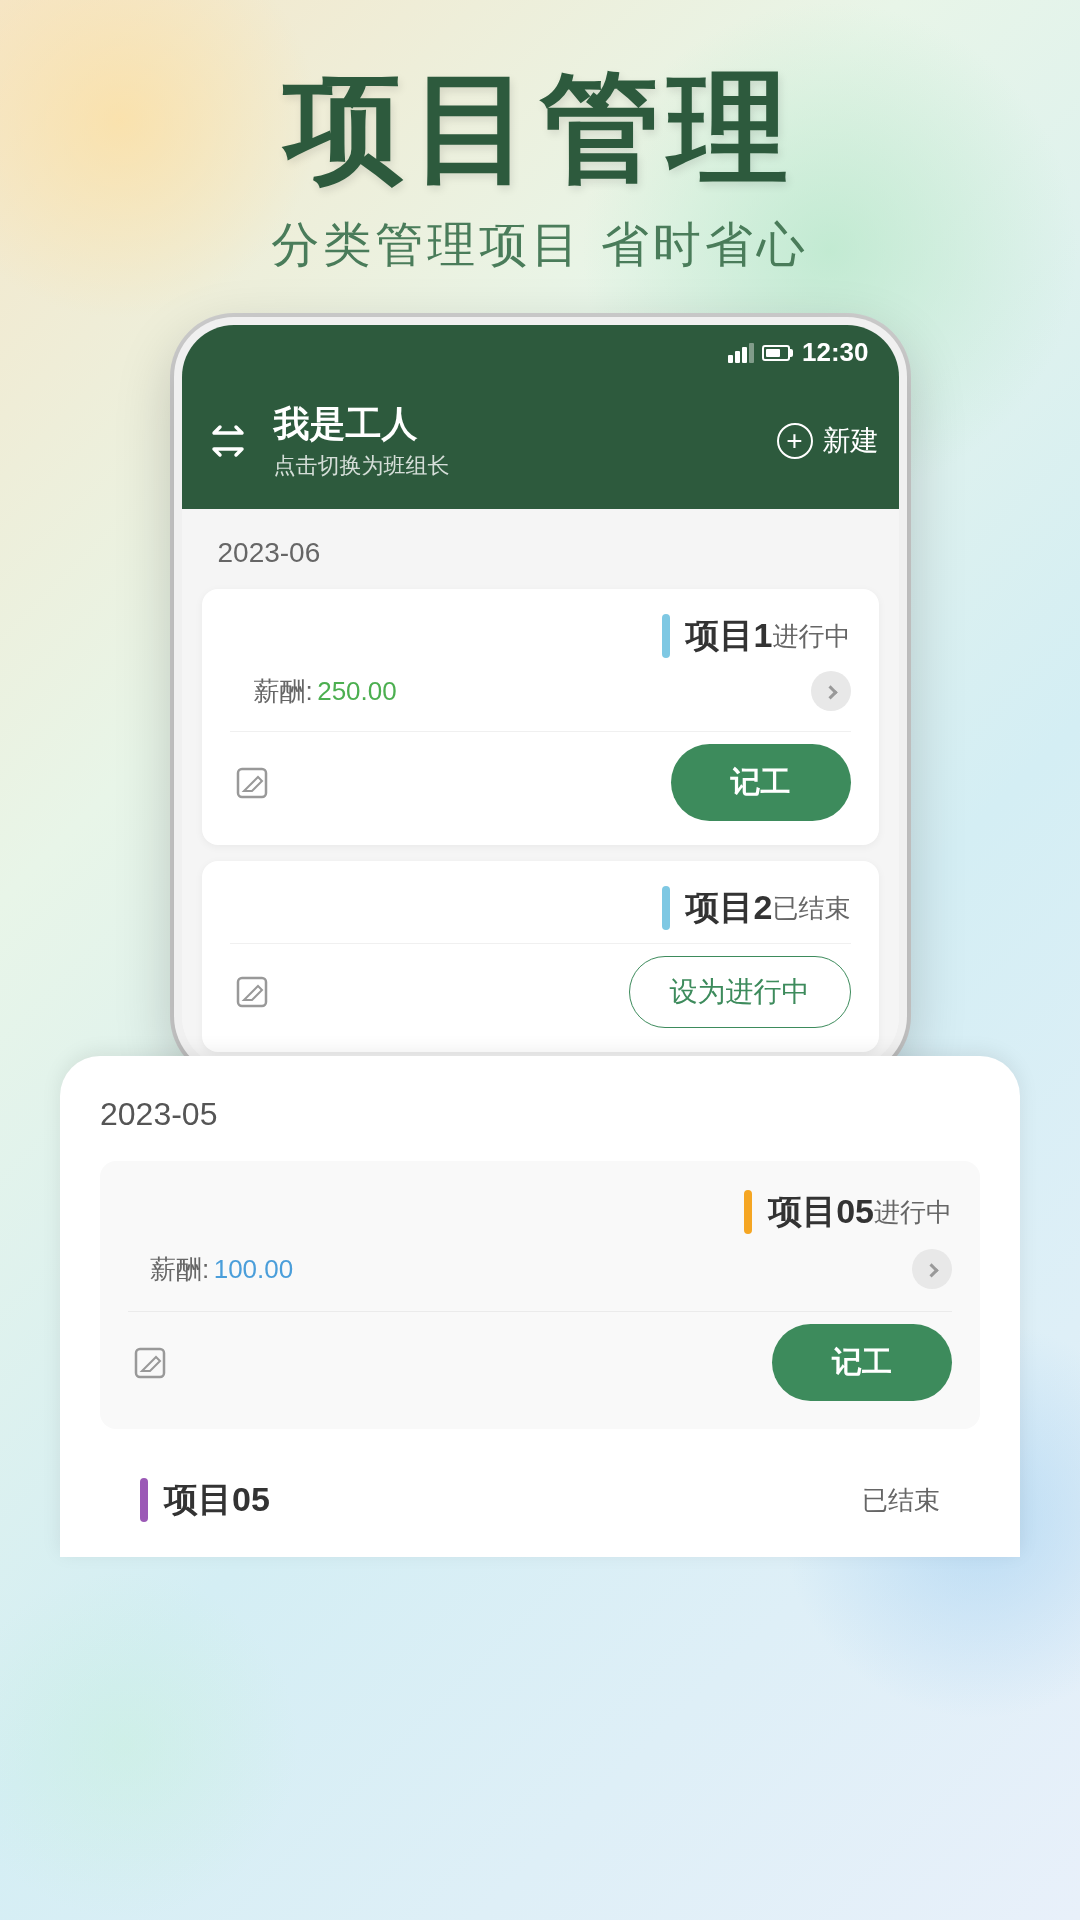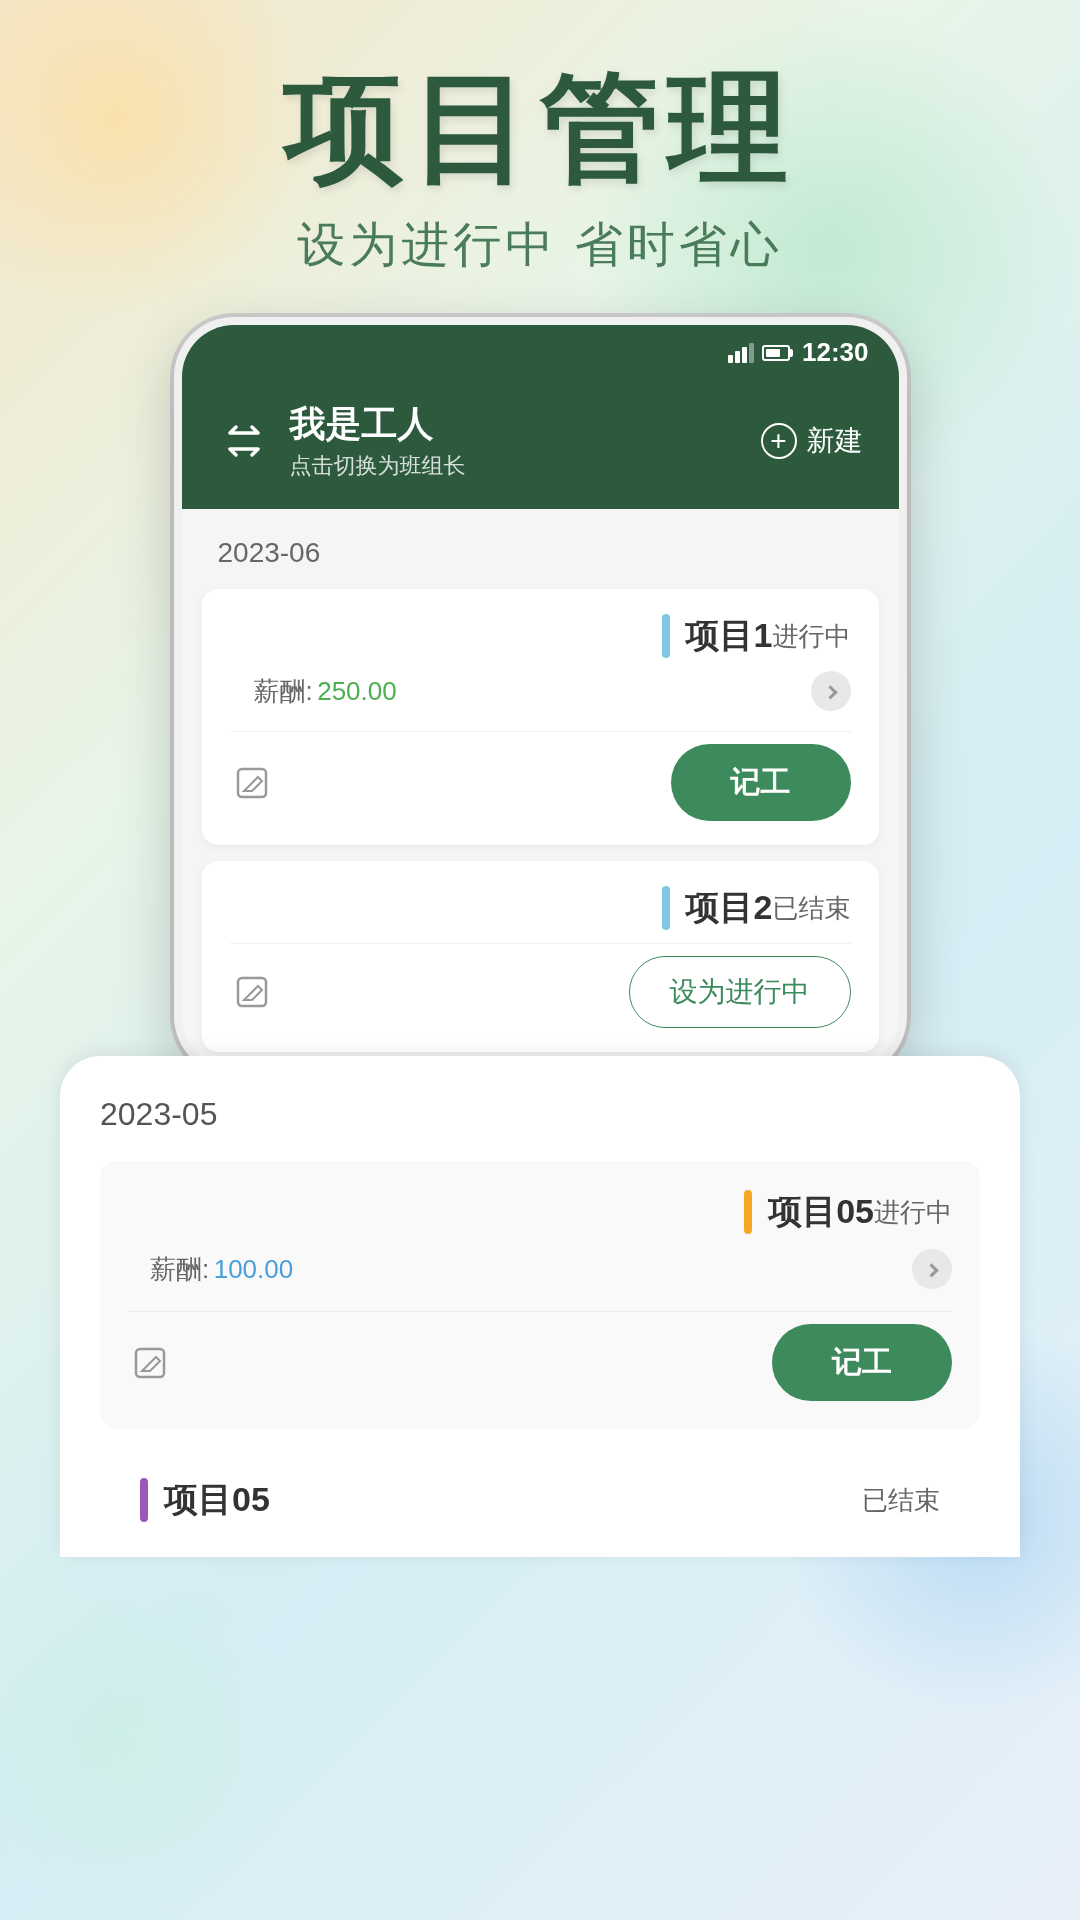--- a/index.html
+++ b/index.html
@@ -161,21 +161,21 @@
     .battery-fill {
       background: white;
       height: 100%;
       width: 70%;
       border-radius: 1px;
     }
 
     
     .app-header {
       background: #2d5a3d;
-      padding: 24px 36px 28px;
+      padding: 24px 20px 28px;
       display: flex;
       align-items: center;
       justify-content: space-between;
     }
 
     .user-info {
       display: flex;
       align-items: center;
       gap: 20px;
     }
@@ -421,21 +421,21 @@
 </head>
 <body>
 
 <div class="bg-shape-1"></div>
 <div class="bg-shape-2"></div>
 <div class="bg-shape-3"></div>
 <div class="bg-shape-4"></div>
 
 <div class="top-section">
   <div class="main-title">项目管理</div>
-  <div class="sub-title">设为进行中 省时省心</div>
+  <div class="sub-title">分类管理项目 省时省心</div>
 </div>
 
 <div class="phone-container">
   <div class="phone-frame">
     <div class="phone-screen">
 
       <div class="status-bar">
         <div class="status-icons">
 
           <div class="signal-icon">

